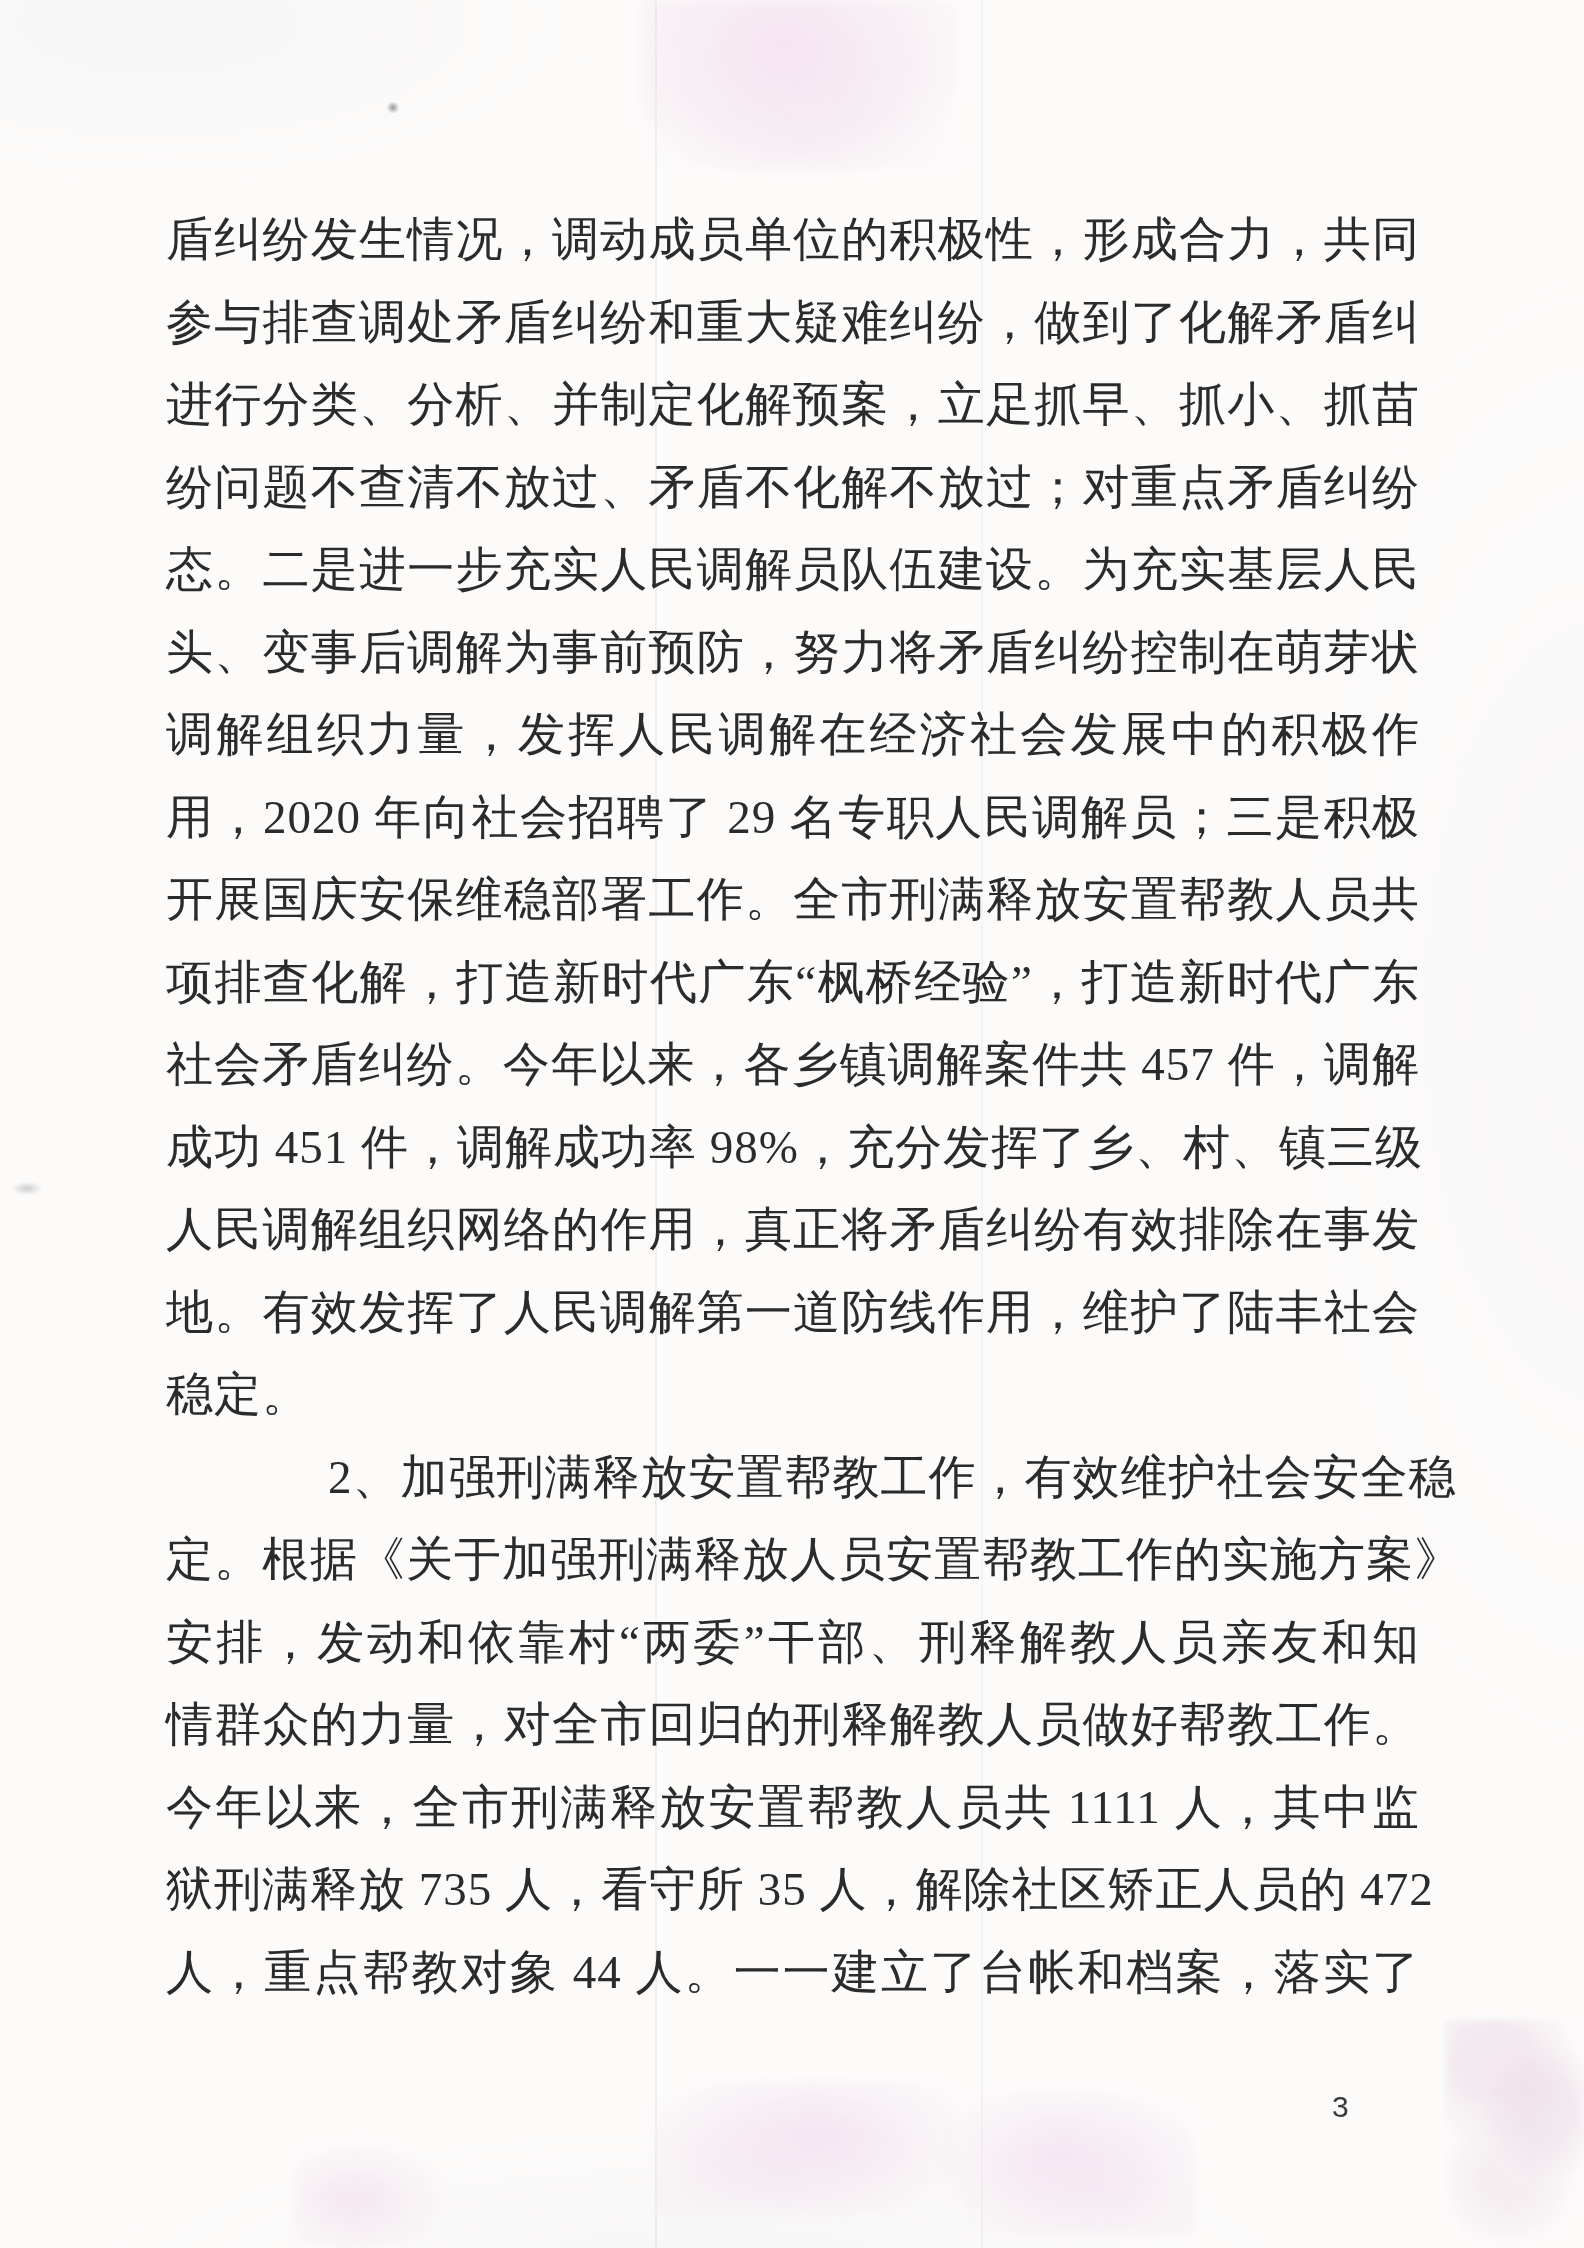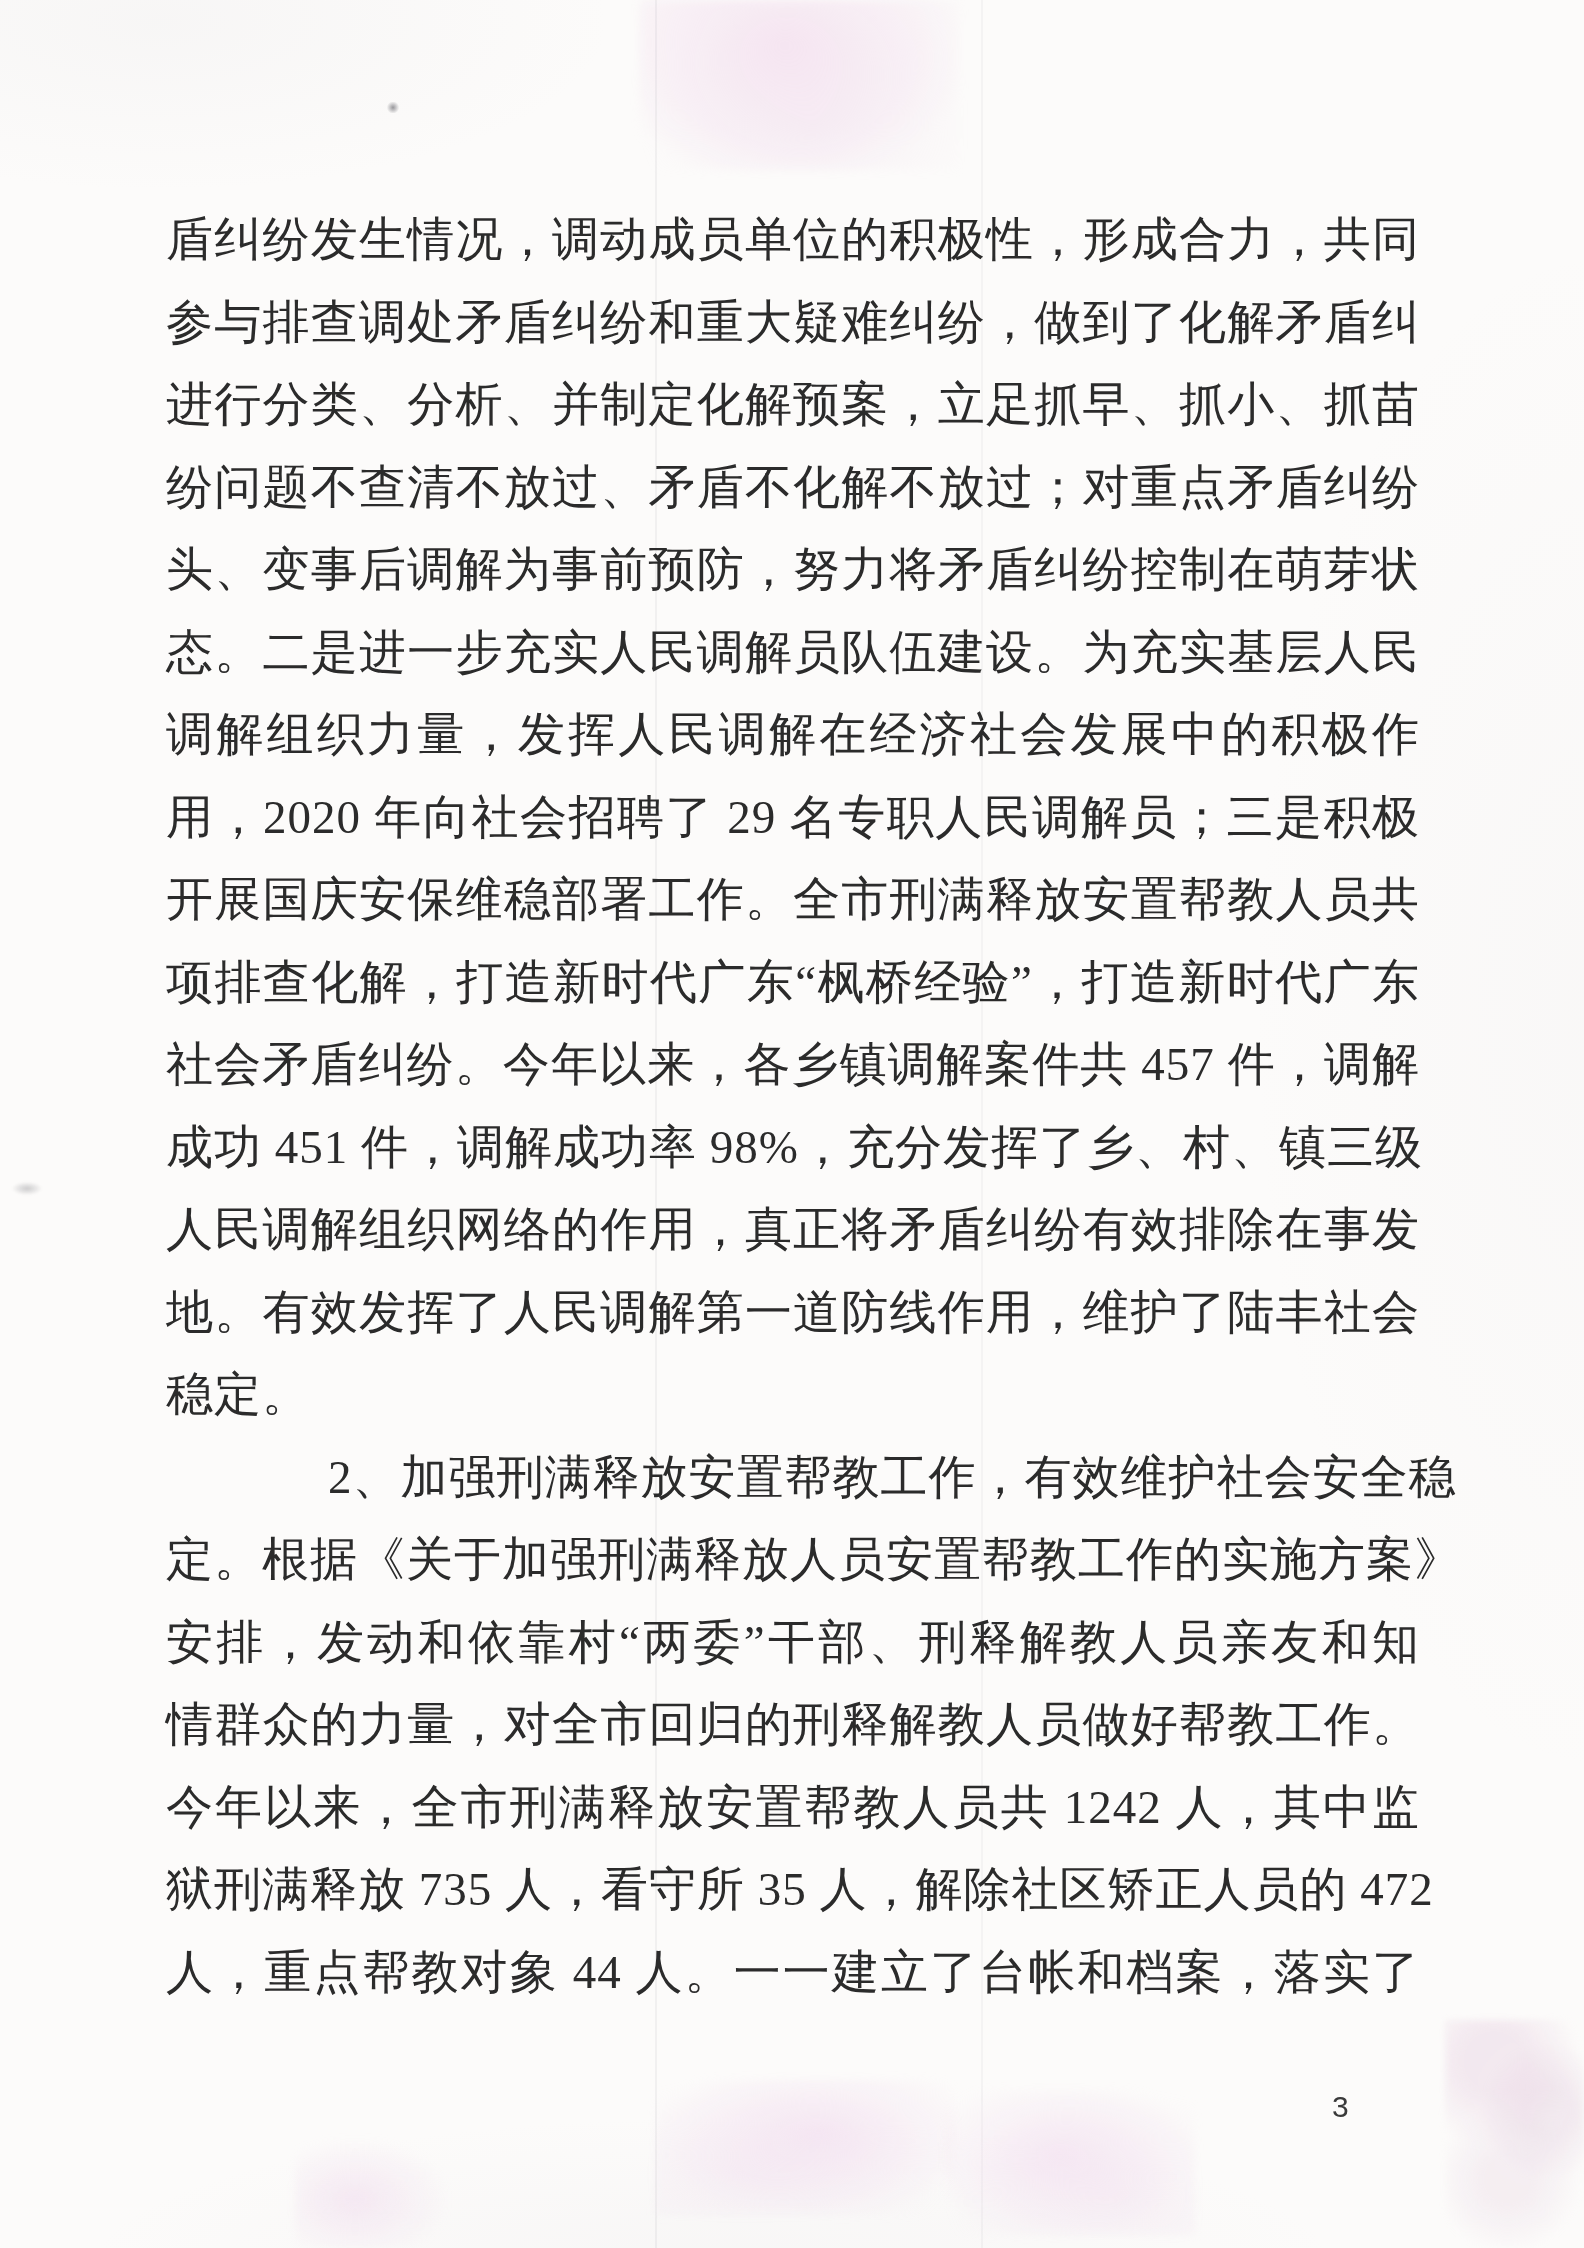--- a/index.html
+++ b/index.html
@@ -117,35 +117,35 @@
   <div class="artifact blob-bottom-1"></div>
   <div class="artifact blob-bottom-2"></div>
   <div class="artifact blob-bottom-3"></div>
   <div class="artifact corner-br"></div>
 
   <div class="text-block">
       <div class="line">盾纠纷发生情况，调动成员单位的积极性，形成合力，共同</div>
       <div class="line">参与排查调处矛盾纠纷和重大疑难纠纷，做到了化解矛盾纠</div>
       <div class="line">进行分类、分析、并制定化解预案，立足抓早、抓小、抓苗</div>
       <div class="line">纷问题不查清不放过、矛盾不化解不放过；对重点矛盾纠纷</div>
+      <div class="line">态。二是进一步充实人民调解员队伍建设。为充实基层人民</div>
       <div class="line">头、变事后调解为事前预防，努力将矛盾纠纷控制在萌芽状</div>
-      <div class="line">态。二是进一步充实人民调解员队伍建设。为充实基层人民</div>
       <div class="line">调解组织力量，发挥人民调解在经济社会发展中的积极作</div>
       <div class="line">用，2020 年向社会招聘了 29 名专职人民调解员；三是积极</div>
       <div class="line">开展国庆安保维稳部署工作。全市刑满释放安置帮教人员共</div>
       <div class="line">项排查化解，打造新时代广东“枫桥经验”，打造新时代广东</div>
       <div class="line">社会矛盾纠纷。今年以来，各乡镇调解案件共 457 件，调解</div>
       <div class="line">成功 451 件，调解成功率 98%，充分发挥了乡、村、镇三级</div>
       <div class="line">人民调解组织网络的作用，真正将矛盾纠纷有效排除在事发</div>
       <div class="line">地。有效发挥了人民调解第一道防线作用，维护了陆丰社会</div>
       <div class="line no-justify">稳定。</div>
       <div class="line indent">2、加强刑满释放安置帮教工作，有效维护社会安全稳</div>
       <div class="line">定。根据《关于加强刑满释放人员安置帮教工作的实施方案》</div>
       <div class="line">安排，发动和依靠村“两委”干部、刑释解教人员亲友和知</div>
       <div class="line">情群众的力量，对全市回归的刑释解教人员做好帮教工作。</div>
-      <div class="line">今年以来，全市刑满释放安置帮教人员共 1242 人，其中监</div>
+      <div class="line">今年以来，全市刑满释放安置帮教人员共 1111 人，其中监</div>
       <div class="line">狱刑满释放 735 人，看守所 35 人，解除社区矫正人员的 472</div>
       <div class="line">人，重点帮教对象 44 人。一一建立了台帐和档案，落实了</div>
     </div>
 
   <div class="page-number">3</div>
 
 </div>
 
 </body></html>

